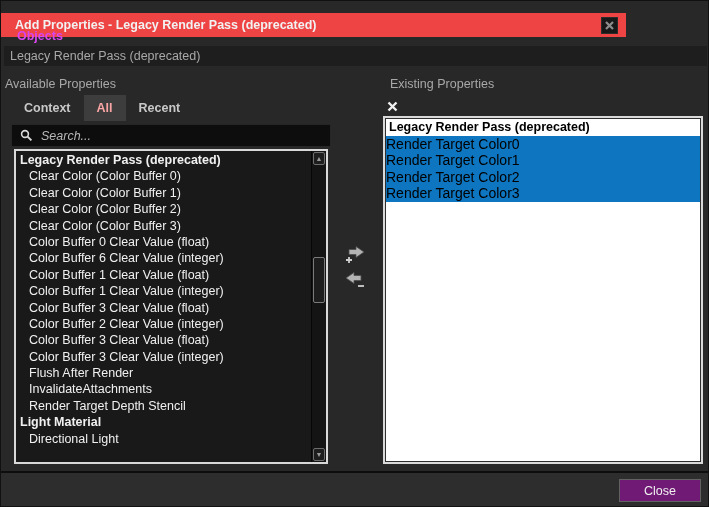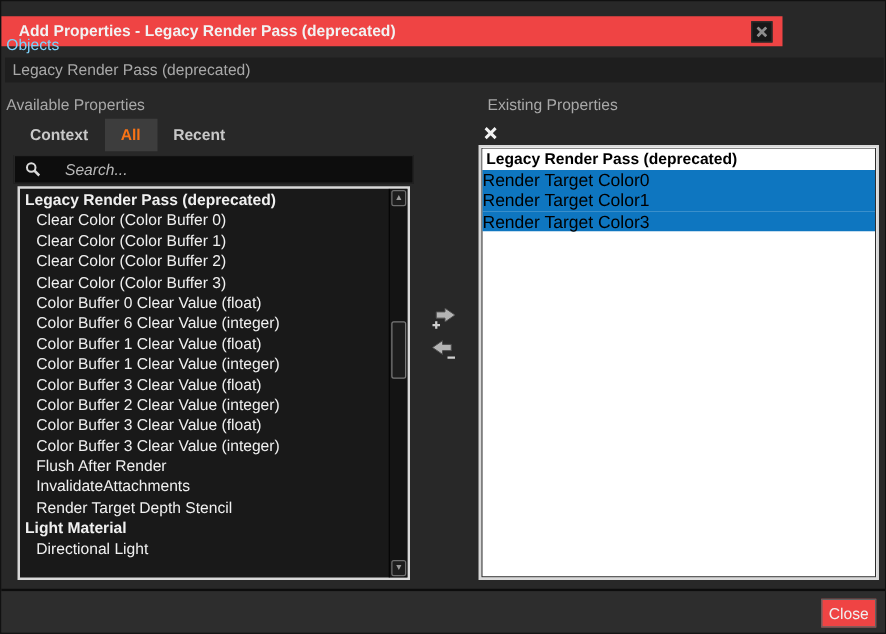--- a/index.html
+++ b/index.html
@@ -12,36 +12,36 @@
     border:1px solid #111;
     color:#e8e8e8; font-size:12.5px;
   }
 
   
   .titlebar { position:absolute; left:0; top:12px; width:625px; height:24px; background:#ef4444; }
   .titlebar .title { position:absolute; left:14px; top:0; line-height:24px; font-weight:bold; color:#f2f2f2; white-space:nowrap; }
   .close-btn { position:absolute; right:8px; top:4px; width:17px; height:17px; background:#181818; border:1px solid #2c2c2c; display:flex; align-items:center; justify-content:center; cursor:default; }
 
   
-  .objects-label { position:absolute; left:4px; top:28px; color:#7dd3fc; }
+  .objects-label { position:absolute; left:16px; top:28px; color:#d946ef;font-weight:bold; }
   .objects-row { position:absolute; left:3px; top:45px; width:703px; height:20px; background:#1e1e1e; line-height:20px; padding-left:6px; color:#a8a8a8; white-space:nowrap; }
 
   
   .avail-label { position:absolute; left:4px; top:76px; color:#a8a8a8; }
   .existing-label { position:absolute; left:374px; top:76px; color:#a8a8a8;margin-left:15px; }
 
   
   .tabs { position:absolute; left:10px; top:94px; height:26px; display:flex; }
   .tab { padding:0 13px; line-height:26px; font-weight:bold; color:#c8c8c8; white-space:nowrap; }
-  .tab.active { background:#3d3d3d; color:#f97316; }
+  .tab.active { background:#3d3d3d; color:#fca5a5; }
 
   
   .searchbox { position:absolute; left:10px; top:123px; width:320px; height:23px; background:#0d0d0d; border:1px solid #262626; display:flex; align-items:center; }
   .searchbox svg { margin-left:8px; flex:0 0 auto; }
-  .searchbox input { flex:1; background:transparent; border:none; outline:none; color:#f0abfc; font:italic 12.5px "Liberation Sans", sans-serif; margin-left:19px; }
+  .searchbox input { flex:1; background:transparent; border:none; outline:none; color:#f0abfc; font:italic 12.5px "Liberation Sans", sans-serif; margin-left:8px; }
   .searchbox input::placeholder { color:#b8b8b8; font-style:italic; opacity:1; }
 
   
   .left-list { position:absolute; left:13px; top:148px; width:314px; height:315px; background:#191919; border:2px solid #d9d9d9; overflow:hidden; }
   .left-rows { position:absolute; left:2px; top:1px; right:16px; }
   .row { height:16.4px; line-height:16.4px; color:#f0f0f0; font-size:12.5px; padding-left:11px; white-space:nowrap; overflow:hidden; }
   .row.group { font-weight:bold; padding-left:2px; }
 
   
   .vscroll { position:absolute; top:0; right:0; bottom:0; width:15px; background:#141414; border-left:1px solid #060606; }
@@ -58,21 +58,21 @@
   
   .remove-x { position:absolute; left:383px; top:97px; width:16px; height:16px; background:transparent; border:none; padding:0; display:flex; align-items:center; justify-content:center; }
   .right-list { position:absolute; left:382px; top:115px; width:320px; height:348px; background:#ffffff; border:2px solid #d9d9d9; box-shadow:inset 0 0 0 1px #2e2e2e; overflow:hidden; }
   .right-rows { position:absolute; left:1px; top:1px; right:1px; }
   .r-header { height:17px; line-height:17px; font-weight:bold; color:#000000; background:#ffffff; padding-left:3px; font-size:12.5px; white-space:nowrap; }
   .r-item { height:16.4px; line-height:16.4px; background:var(--sel,#0e76c0); color:#000000; font-size:14px; white-space:nowrap; }
 
   
   .divider { position:absolute; left:0; top:470px; width:709px; height:2px; background:#0d0d0d; }
   .footer { position:absolute; left:0; top:472px; width:709px; height:35px; background:#2d2d2d; }
-  .close-button { position:absolute; right:9px; top:6px; width:44px; height:23px; background:#ef4444; border:1px solid #626262; color:#f0f0f0; font:12.5px "Liberation Sans", sans-serif; }
+  .close-button { position:absolute; right:9px; top:6px; width:82px; height:23px; background:#701a75; border:1px solid #626262; color:#f0f0f0; font:12.5px "Liberation Sans", sans-serif; }
 </style>
 </head>
 <body>
 
 <div class="dialog">
 
   <div class="titlebar">
     <span class="title">Add Properties - Legacy Render Pass (deprecated)</span>
     <div class="close-btn">
       <svg width="9" height="9" viewBox="0 0 9 9">
@@ -148,20 +148,21 @@
     <svg width="11" height="11" viewBox="0 0 11 11">
         <path d="M1.5 1.5 L9.5 9.5 M9.5 1.5 L1.5 9.5" stroke="#f2f2f2" stroke-width="2.4"></path>
       </svg>
   </button>
 
   <div class="right-list">
     <div class="right-rows">
         <div class="r-header">Legacy Render Pass (deprecated)</div>
         <div class="r-item">Render Target Color0</div>
         <div class="r-item">Render Target Color1</div>
+        <div class="r-item">Render Target Color2</div>
         <div class="r-item">Render Target Color3</div>
       </div>
   </div>
 
   <div class="divider"></div>
   <div class="footer">
     <button class="close-button">Close</button>
   </div>
 
 </div>

